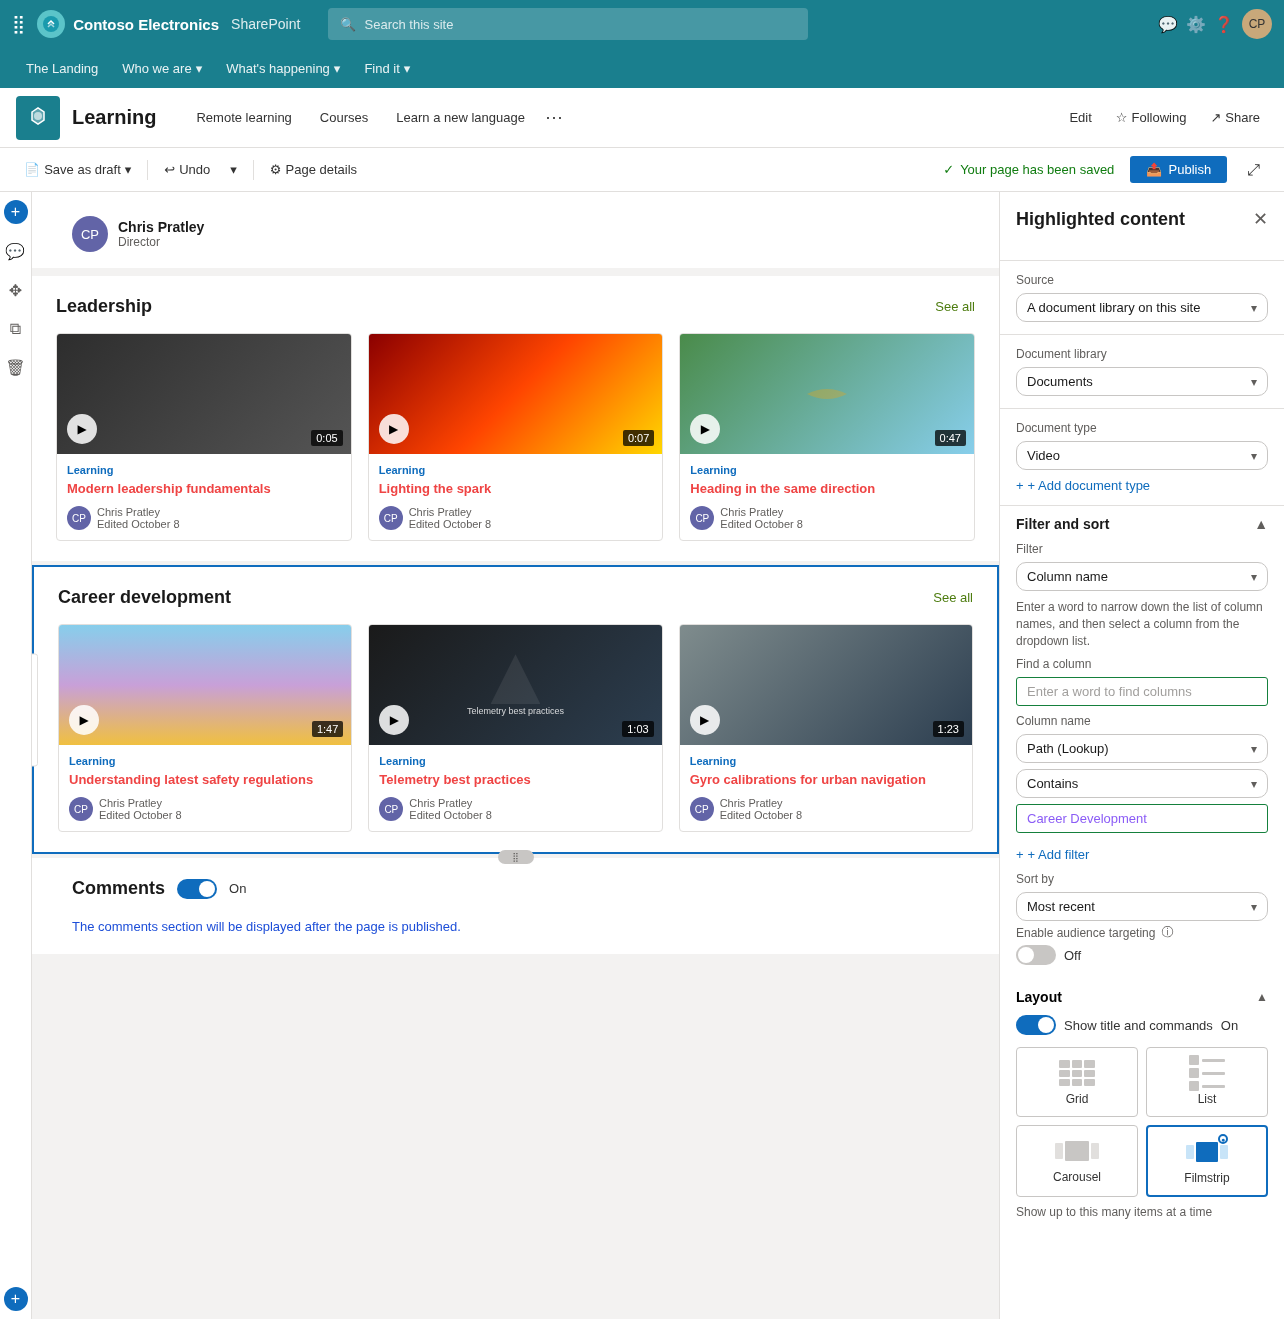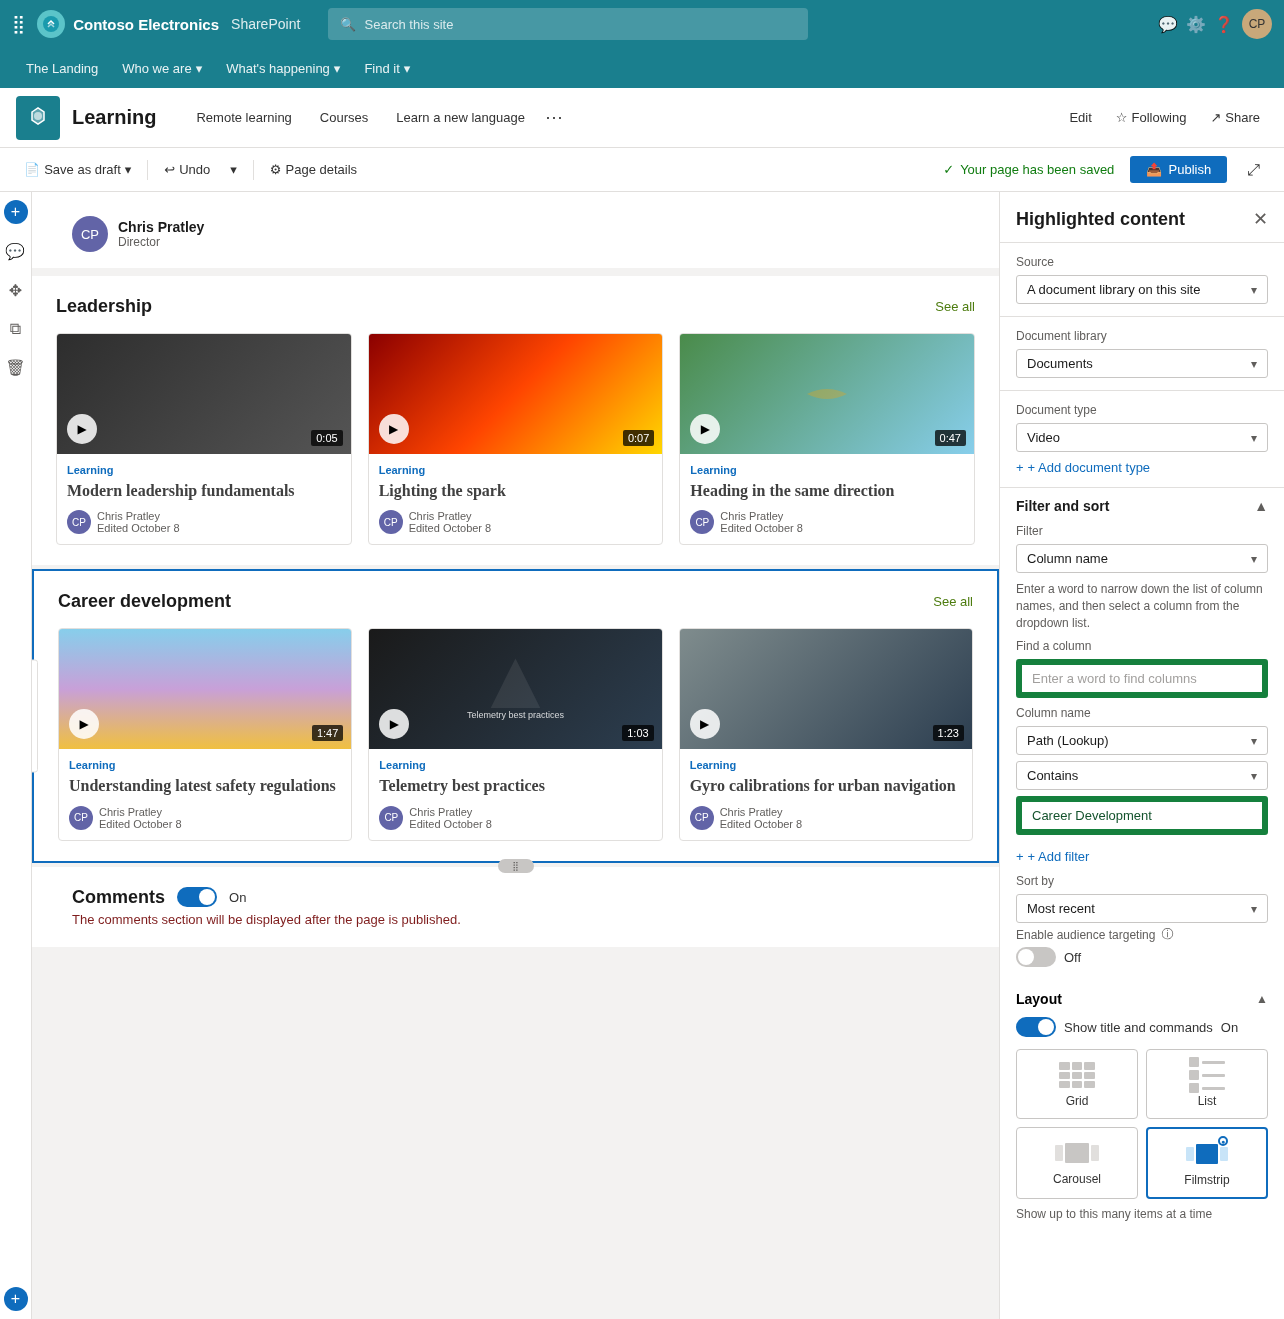--- a/index.html
+++ b/index.html
@@ -136,86 +136,86 @@
     .see-all { font-size: 13px; color: #4d7c0f; cursor: pointer; }
 
     
     .video-grid { display: grid; grid-template-columns: repeat(3, 1fr); gap: 16px; }
     .video-card { border: 1px solid #e1dfdd; border-radius: 4px; overflow: hidden; cursor: pointer; }
     .video-thumb { position: relative; height: 120px; background: #333; overflow: hidden; }
     .play-btn { width: 30px; height: 30px; background: rgba(255,255,255,0.85); border-radius: 50%; display: flex; align-items: center; justify-content: center; font-size: 12px; position: absolute; bottom: 10px; left: 10px; }
     .duration { position: absolute; bottom: 8px; right: 8px; background: rgba(0,0,0,0.75); color: white; font-size: 11px; padding: 2px 5px; border-radius: 2px; }
     .video-info { padding: 10px; }
     .video-tag { font-size: 11px; color: #0f6cbd; font-weight: 600; margin-bottom: 4px; }
-    .video-title { font-size: 16px; font-weight: 600; color: #404040; margin-bottom: 8px; line-height: 1.4; font-family: Liberation Serif, serif; }
+    .video-title { font-size: 13px; font-weight: 600; color: #ef4444; margin-bottom: 8px; line-height: 1.4; }
     .video-author { display: flex; align-items: center; gap: 6px; }
     .video-author-avatar { width: 24px; height: 24px; border-radius: 50%; background: #6264a7; display: flex; align-items: center; justify-content: center; color: white; font-size: 10px; }
     .video-author-name { font-size: 11px; color: #605e5c; }
 
     
     .thumb-dark { background: #2d2d2d; }
     .wp-ctrl-btn { width: 24px; height: 24px; display: flex; align-items: center; justify-content: center; cursor: pointer; color: #605e5c; font-size: 14px; border-radius: 2px; }
 
     
     .comments-section {
       background: white;
       margin-bottom: 4px;
       padding: 20px 40px;
     }
     .comments-row { display: flex; align-items: center; gap: 12px; }
     .comments-label { font-size: 18px; font-weight: 600; color: #1a1a1a; }
     .toggle-switch { width: 40px; height: 20px; background: #0f6cbd; border-radius: 10px; position: relative; cursor: pointer; }
     .toggle-knob { width: 16px; height: 16px; background: white; border-radius: 50%; position: absolute; top: 2px; right: 2px; }
     .toggle-label { font-size: 13px; color: #333; }
-    .comments-desc { font-size: 13px; color: #7f1d1d; margin-top: 4px; }
+    .comments-desc { font-size: 13px; color: #1d4ed8; margin-top: 20px; }
 
     
     .right-panel {
       width: 285px;
       background: white;
       border-left: 1px solid #e1dfdd;
       overflow-y: auto;
       flex-shrink: 0;
     }
     .panel-header {
-      padding: 16px 16px 12px;
+      padding: 16px 16px 30px;
       display: flex;
       justify-content: space-between;
       align-items: center;
       border-bottom: 1px solid #e1dfdd;
     }
     .panel-title { font-size: 18px; font-weight: 700; color: #1a1a1a; }
     .panel-close { font-size: 18px; cursor: pointer; color: #605e5c; }
 
     .panel-section { padding: 12px 16px; border-bottom: 1px solid #e1dfdd; }
     .panel-label { font-size: 12px; color: #605e5c; margin-bottom: 6px; font-weight: 500; }
     .panel-select {
       width: 100%; padding: 6px 10px;
-      border: 1px solid #c8c6c4; border-radius: 3px;
+      border: 1px solid #c8c6c4; border-radius: 10px;
       font-size: 13px; color: #1a1a1a;
       background: white;
       display: flex; align-items: center; justify-content: space-between;
       cursor: pointer;
     }
     .panel-select-arrow { font-size: 12px; color: #605e5c; }
 
     .filter-sort-header {
       padding: 10px 16px;
       display: flex;
       justify-content: space-between;
       align-items: center;
       cursor: pointer;
     }
     .filter-sort-title { font-size: 14px; font-weight: 600; color: #1a1a1a; }
     .collapse-icon { font-size: 14px; color: #605e5c; }
 
     .panel-input {
       width: 100%; padding: 6px 10px;
-      border: 6px solid #15803d; border-radius: 3px;
-      font-size: 13px; color: #14532d;
+      border: 1px solid #15803d; border-radius: 3px;
+      font-size: 13px; color: #8b5cf6;
       background: white; outline: none;
     }
     .panel-input::placeholder { color: #a19f9d; }
 
     .hint-text { font-size: 12px; color: #605e5c; line-height: 1.4; margin-bottom: 8px; }
 
     .add-link { font-size: 13px; color: #0f6cbd; cursor: pointer; display: flex; align-items: center; gap: 4px; margin-top: 8px; }
 
     .layout-section { padding: 12px 16px; }
     .layout-header {

